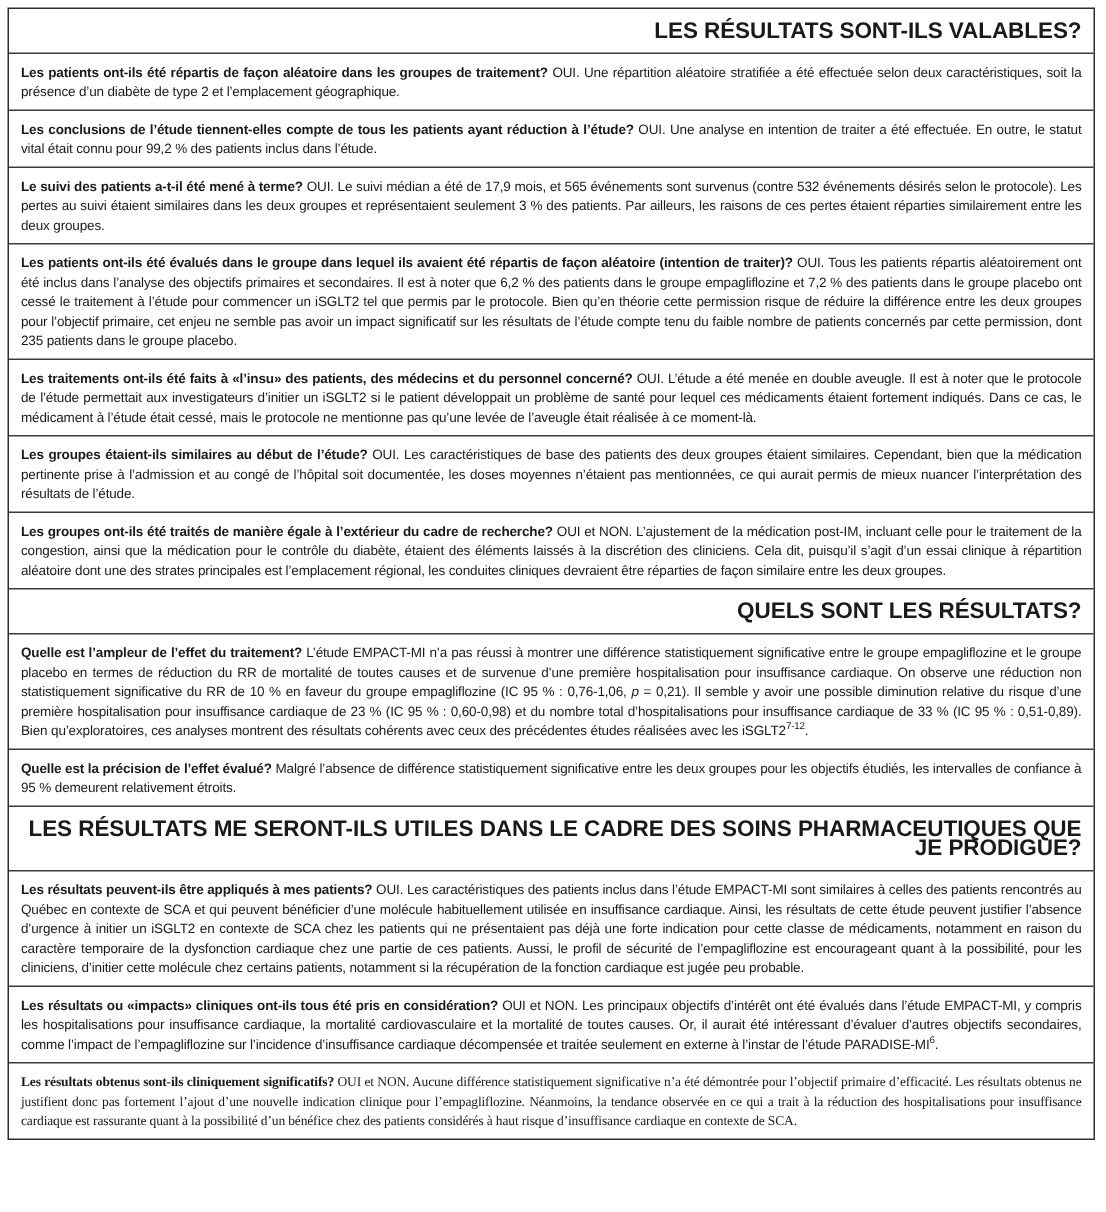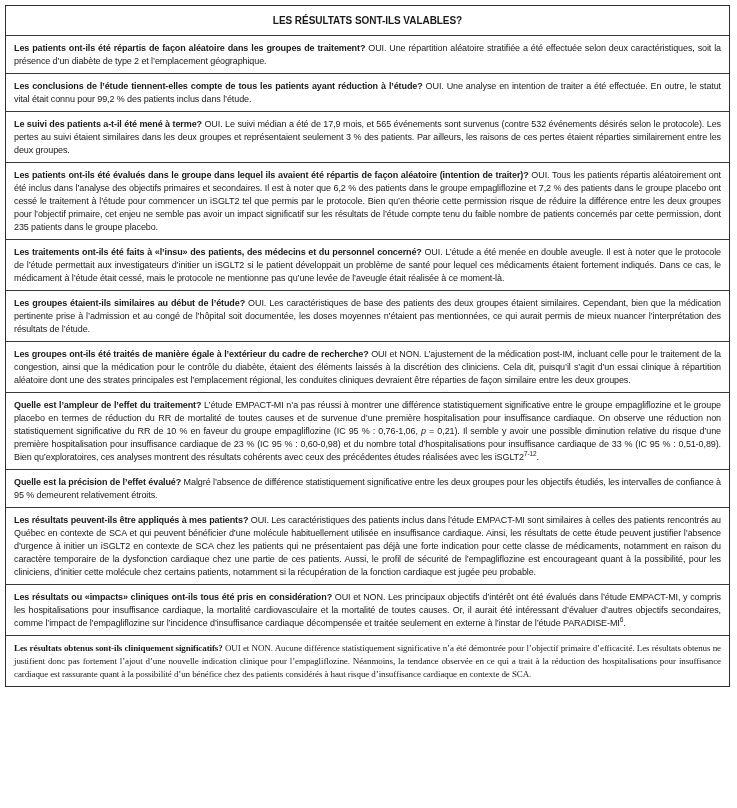--- a/index.html
+++ b/index.html
@@ -34,23 +34,23 @@
     font-size: 9px;
     line-height: 13px;
     letter-spacing: -0.1px;
     text-align: justify;
   }
   .row.header {
     padding: 8px 8px 8px 8px;
   }
   .row.header p {
     font-weight: bold;
-    font-size: 10px;
+    font-size: 15px;
     letter-spacing: -0.05px;
-    text-align: center;
+    text-align: right;
   }
   .question {
     font-weight: bold;
   }
   sup {
     font-size: 6.5px;
     line-height: 0;
     vertical-align: super;
   }
   .seg-i {
@@ -87,29 +87,35 @@
   </div>
 
   <div class="row">
     <p><span class="question">Les groupes étaient-ils similaires au début de l’étude?</span><span><span> OUI. Les caractéristiques de base des patients des deux groupes étaient similaires. Cependant, bien que la médication pertinente prise à l’admission et au congé de l’hôpital soit documentée, les doses moyennes n’étaient pas mentionnées, ce qui aurait permis de mieux nuancer l’interprétation des résultats de l’étude.</span></span></p>
   </div>
 
   <div class="row">
     <p><span class="question">Les groupes ont-ils été traités de manière égale à l’extérieur du cadre de recherche?</span><span><span> OUI et NON. L’ajustement de la médication post-IM, incluant celle pour le traitement de la congestion, ainsi que la médication pour le contrôle du diabète, étaient des éléments laissés à la discrétion des cliniciens. Cela dit, puisqu’il s’agit d’un essai clinique à répartition aléatoire dont une des strates principales est l’emplacement régional, les conduites cliniques devraient être réparties de façon similaire entre les deux groupes.</span></span></p>
   </div>
 
+  <div class="row header">
+    <p>QUELS SONT LES RÉSULTATS?</p>
+  </div>
 
   <div class="row">
     <p><span class="question">Quelle est l’ampleur de l’effet du traitement?</span><span><span> L’étude EMPACT-MI n’a pas réussi à montrer une différence statistiquement significative entre le groupe empagliflozine et le groupe placebo en termes de réduction du RR de mortalité de toutes causes et de survenue d’une première hospitalisation pour insuffisance cardiaque. On observe une réduction non statistiquement significative du RR de 10 % en faveur du groupe empagliflozine (IC 95 % : 0,76-1,06, </span><span class="seg-i">p</span><span> = 0,21). Il semble y avoir une possible diminution relative du risque d’une première hospitalisation pour insuffisance cardiaque de 23 % (IC 95 % : 0,60-0,98) et du nombre total d’hospitalisations pour insuffisance cardiaque de 33 % (IC 95 % : 0,51-0,89). Bien qu’exploratoires, ces analyses montrent des résultats cohérents avec ceux des précédentes études réalisées avec les iSGLT2</span><sup>7-12</sup><span>.</span></span></p>
   </div>
 
   <div class="row">
     <p><span class="question">Quelle est la précision de l’effet évalué?</span><span><span> Malgré l’absence de différence statistiquement significative entre les deux groupes pour les objectifs étudiés, les intervalles de confiance à 95 % demeurent relativement étroits.</span></span></p>
   </div>
 
+  <div class="row header">
+    <p>LES RÉSULTATS ME SERONT-ILS UTILES DANS LE CADRE DES SOINS PHARMACEUTIQUES QUE JE PRODIGUE?</p>
+  </div>
 
   <div class="row">
     <p><span class="question">Les résultats peuvent-ils être appliqués à mes patients?</span><span><span> OUI. Les caractéristiques des patients inclus dans l’étude EMPACT-MI sont similaires à celles des patients rencontrés au Québec en contexte de SCA et qui peuvent bénéficier d’une molécule habituellement utilisée en insuffisance cardiaque. Ainsi, les résultats de cette étude peuvent justifier l’absence d’urgence à initier un iSGLT2 en contexte de SCA chez les patients qui ne présentaient pas déjà une forte indication pour cette classe de médicaments, notamment en raison du caractère temporaire de la dysfonction cardiaque chez une partie de ces patients. Aussi, le profil de sécurité de l’empagliflozine est encourageant quant à la possibilité, pour les cliniciens, d’initier cette molécule chez certains patients, notamment si la récupération de la fonction cardiaque est jugée peu probable.</span></span></p>
   </div>
 
   <div class="row">
     <p><span class="question">Les résultats ou «impacts» cliniques ont-ils tous été pris en considération?</span><span><span> OUI et NON. Les principaux objectifs d’intérêt ont été évalués dans l’étude EMPACT-MI, y compris les hospitalisations pour insuffisance cardiaque, la mortalité cardiovasculaire et la mortalité de toutes causes. Or, il aurait été intéressant d’évaluer d’autres objectifs secondaires, comme l’impact de l’empagliflozine sur l’incidence d’insuffisance cardiaque décompensée et traitée seulement en externe à l’instar de l’étude PARADISE-MI</span><sup>6</sup><span>.</span></span></p>
   </div>
 
   <div class="row">

